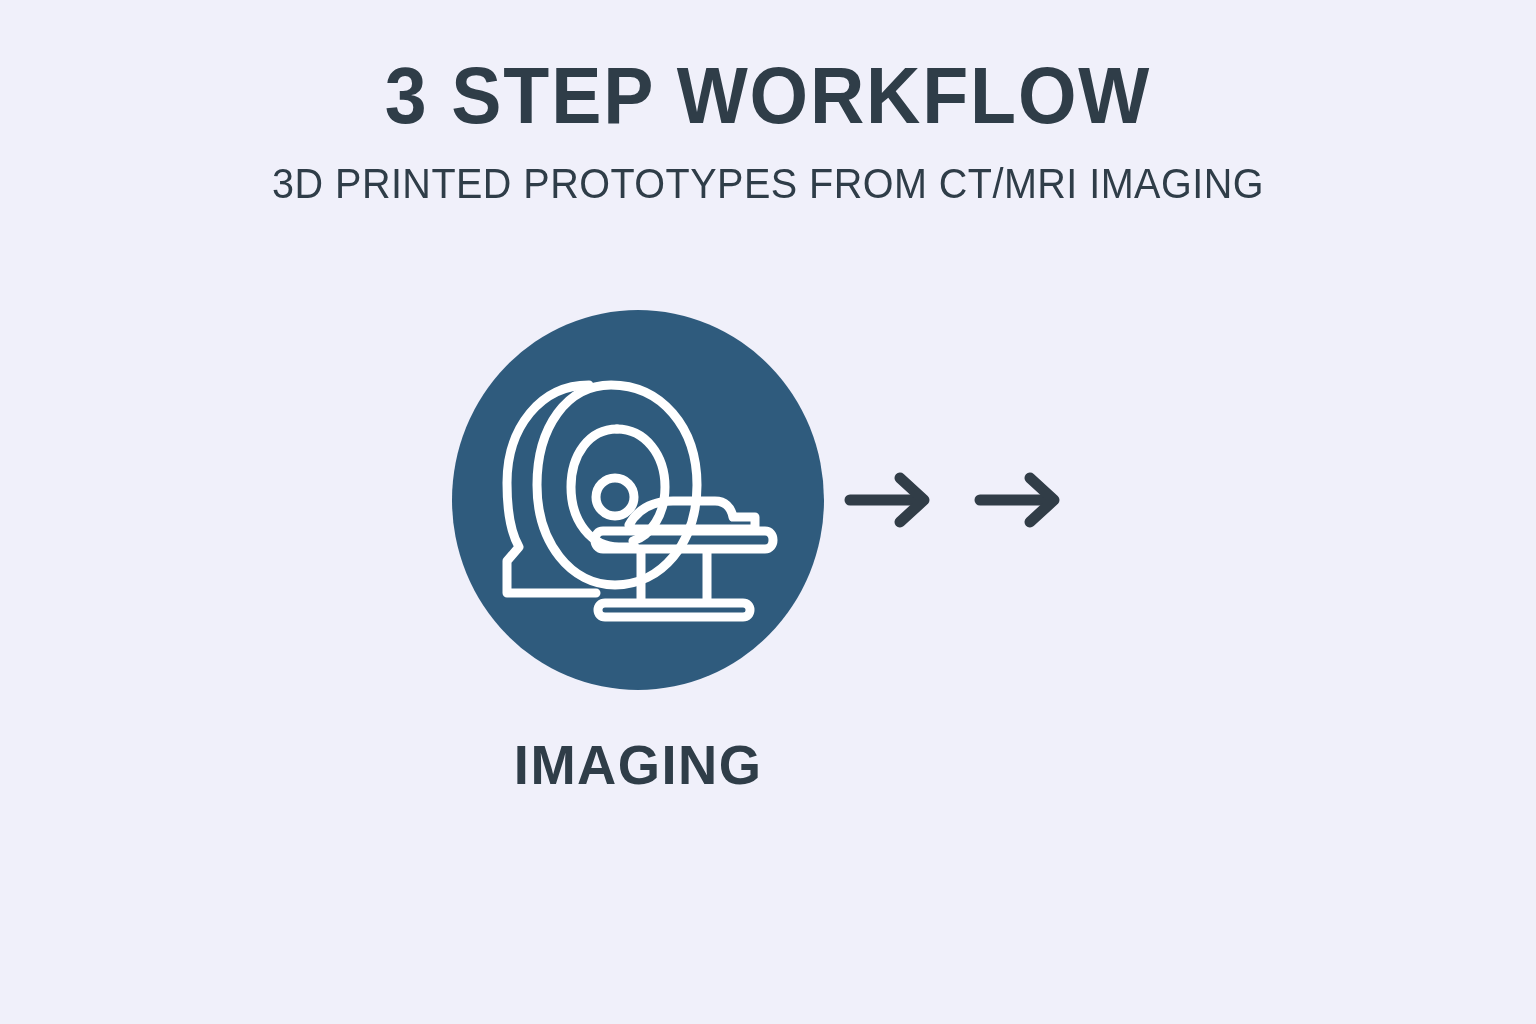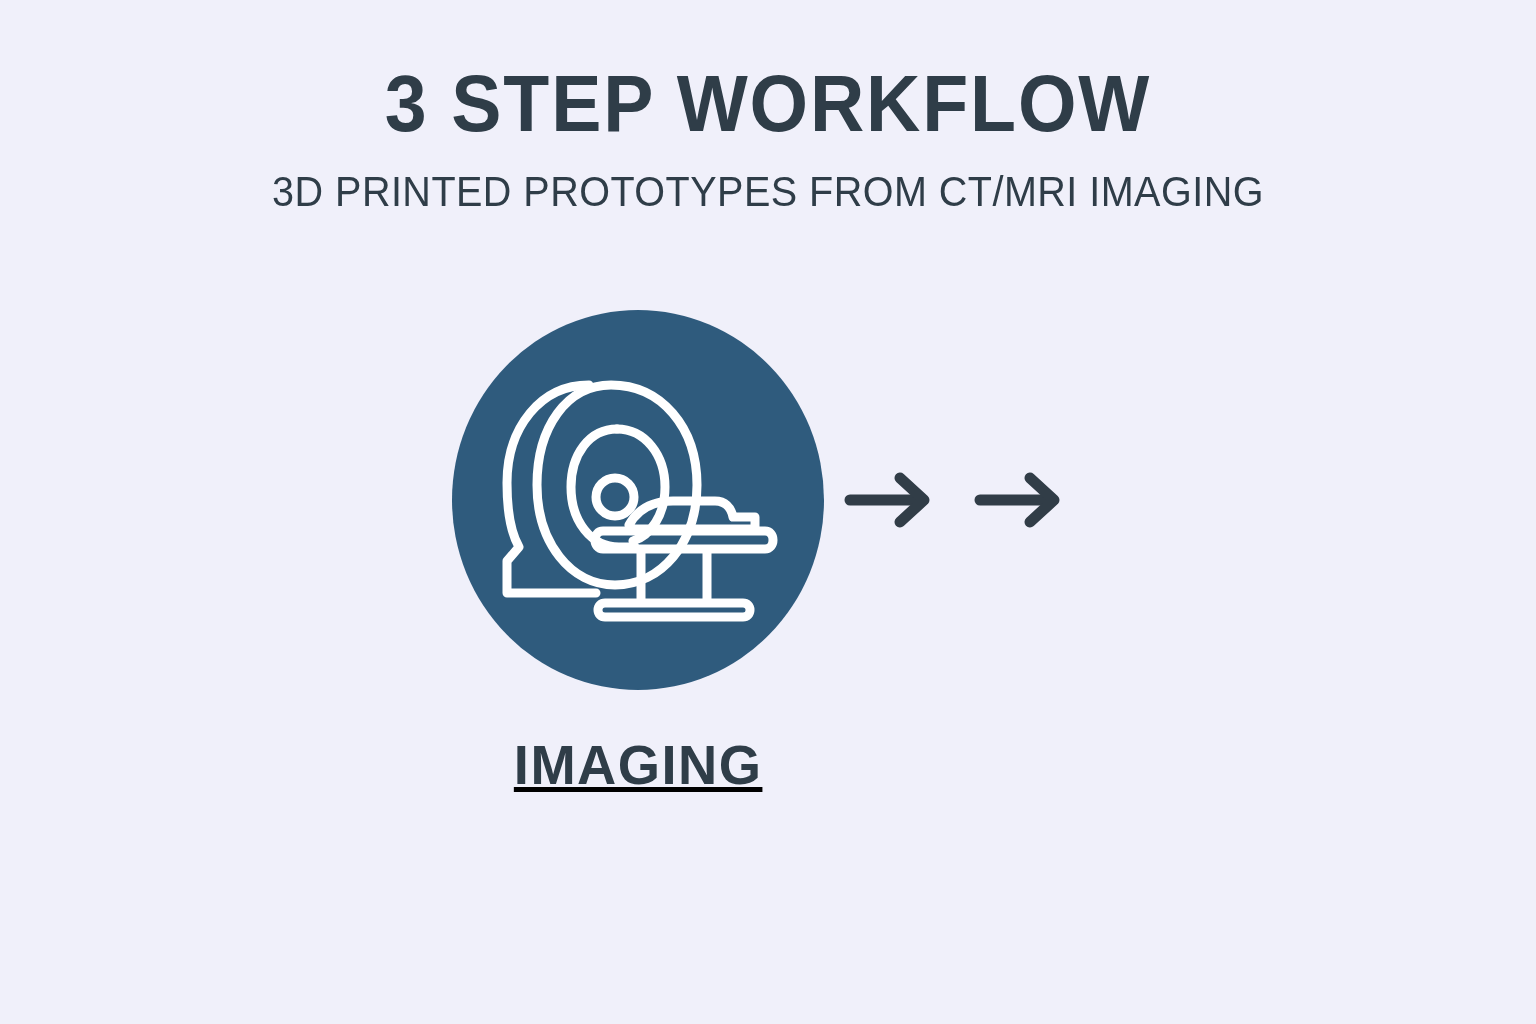--- a/index.html
+++ b/index.html
@@ -18,21 +18,21 @@
   #canvas {
     position: relative;
     width: 1536px;
     height: 1024px;
     background: #f0f0fa;
   }
 
   
   .header {
     position: absolute;
-    top: 64px;
+    top: 56px;
     left: 0;
     width: 1536px;
     text-align: center;
   }
   .title {
     font-family: "Liberation Sans Narrow", "Liberation Sans", sans-serif;
     font-size: 80px;
     font-weight: bold;
     letter-spacing: 2px;
     color: #2f3d48;
@@ -55,21 +55,20 @@
   
   .steps {
     position: absolute;
     top: 310px;
     left: 0;
     width: 1536px;
     height: 520px;
     display: flex;
     align-items: flex-start;
     justify-content: center;
-    text-decoration: underline;
   }
   .step {
     width: 378px;
     display: flex;
     flex-direction: column;
     align-items: center;
     flex: 0 0 auto;
   }
   .circle {
     width: 372px;

